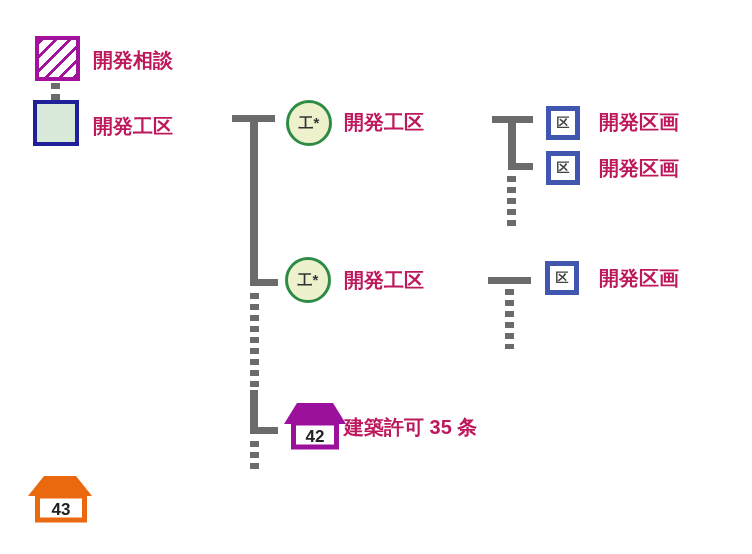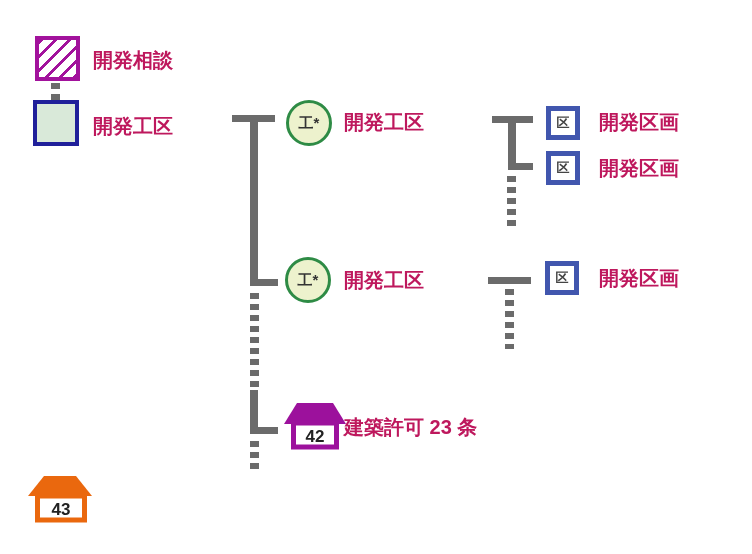--- a/index.html
+++ b/index.html
@@ -106,21 +106,21 @@
   <div class="parcel-square" style="left:545px; top:261px;">
     <span>区</span>
   </div>
   <div class="node-label" style="left:599px; top:260px;">開発区画</div>
 
   <svg class="house" style="left:283px; top:402px;" width="64" height="48" viewBox="0 0 64 48">
     <polygon points="14,1 50,1 63,22 1,22" fill="#9c119c"></polygon>
     <rect x="10.5" y="21" width="43" height="24" fill="#ffffff" stroke="#9c119c" stroke-width="5"></rect>
     <text x="32" y="40" text-anchor="middle" font-size="17" font-weight="bold" fill="#222222">42</text>
   </svg>
-  <div class="node-label" style="left:344px; top:409px;">建築許可 23 条</div>
+  <div class="node-label" style="left:344px; top:409px;">建築許可 35 条</div>
 
   <svg class="house" style="left:27px; top:475px;" width="66" height="48" viewBox="0 0 66 48">
     <polygon points="17,1 49,1 65,21 1,21" fill="#ea680e"></polygon>
     <rect x="10.5" y="21" width="47" height="24" fill="#ffffff" stroke="#ea680e" stroke-width="5"></rect>
     <text x="34" y="40" text-anchor="middle" font-size="17" font-weight="bold" fill="#222222">43</text>
   </svg>
 
 </div>
 
 </body></html>

